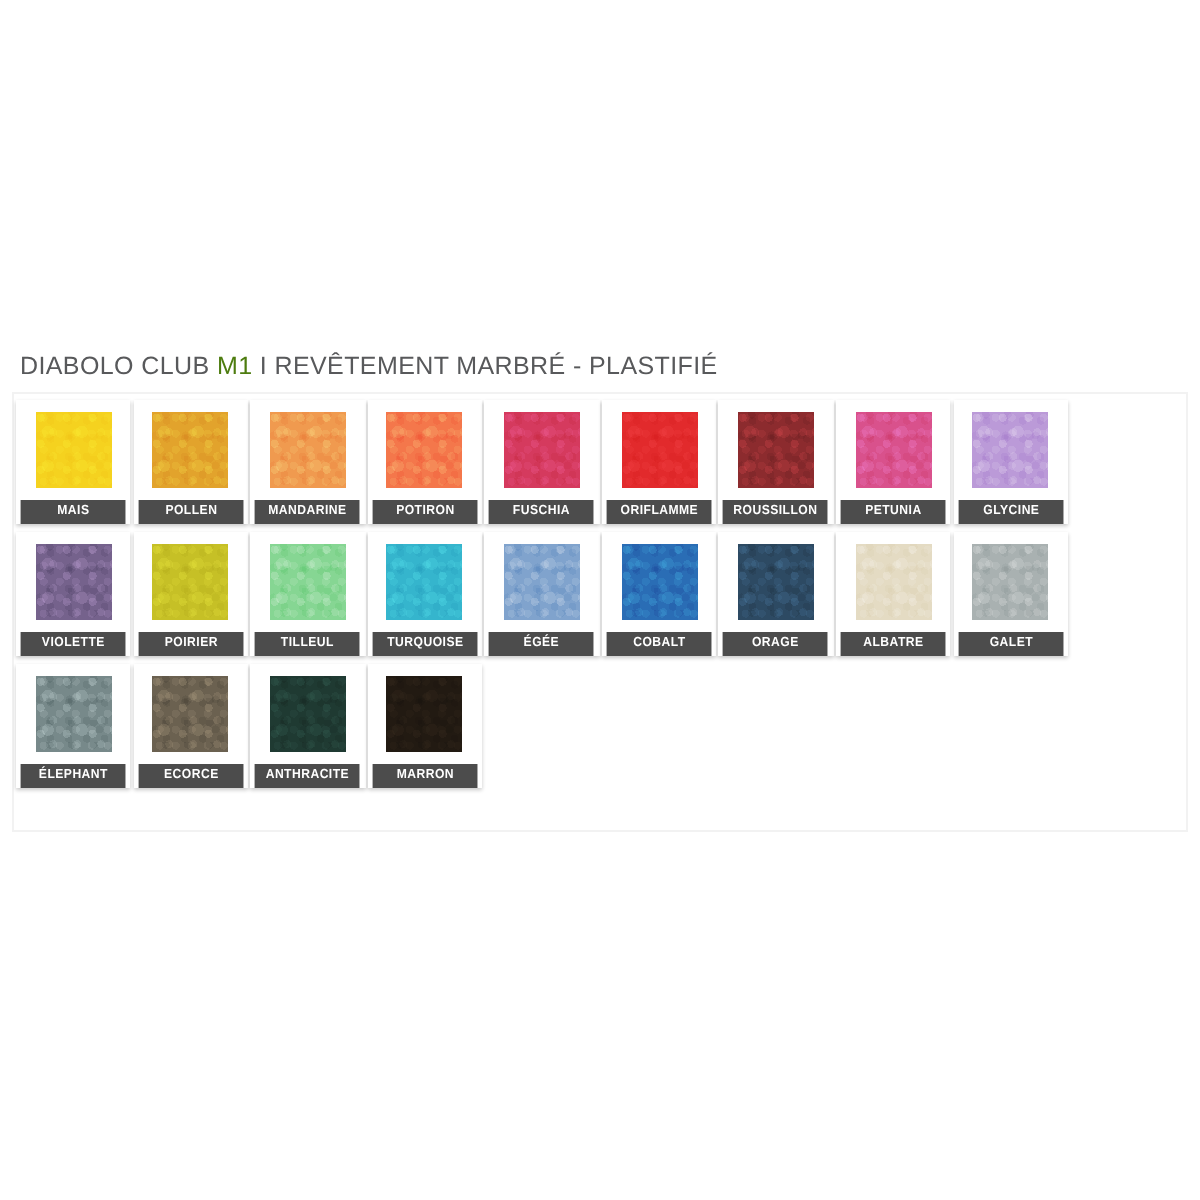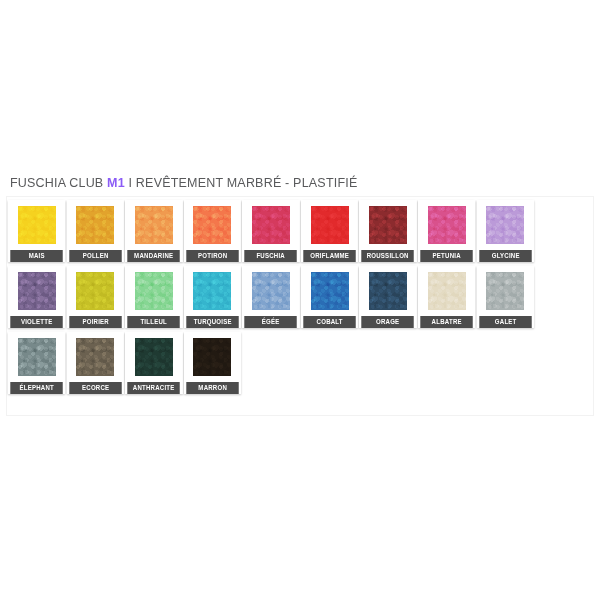--- a/index.html
+++ b/index.html
@@ -40,22 +40,22 @@
     position: absolute;
     left: 10px;
     top: 176px;
     font-size: 12.5px;
     letter-spacing: 0.2px;
     color: #58595b;
     white-space: nowrap;
     font-weight: 400;
   }
   .title .strong {
-    font-weight: bold;
-    color: #8b5cf6;
+    font-weight: normal;
+    color: #4d7c0f;
   }
 
   .grid {
     position: absolute;
     left: 8px;
     top: 200px;
     width: 584px;
     display: flex;
     flex-wrap: wrap;
   }
@@ -114,21 +114,21 @@
     transform: scaleX(0.92);
   }
 </style>
 </head>
 <body>
 
 <div id="page">
 
   <div class="panel-frame"></div>
 
-  <div class="title"><span>FUSCHIA CLUB </span><span class="strong">M1</span><span> I REVÊTEMENT MARBRÉ - PLASTIFIÉ</span></div>
+  <div class="title"><span>DIABOLO CLUB </span><span class="strong">M1</span><span> I REVÊTEMENT MARBRÉ - PLASTIFIÉ</span></div>
 
   <div class="grid" id="swatch-grid">
       <div class="swatch">
         <div class="chip" style="background: rgb(245, 210, 31);"></div>
         <div class="label">MAIS</div>
       </div>
       <div class="swatch">
         <div class="chip" style="background: rgb(226, 163, 44);"></div>
         <div class="label">POLLEN</div>
       </div>

